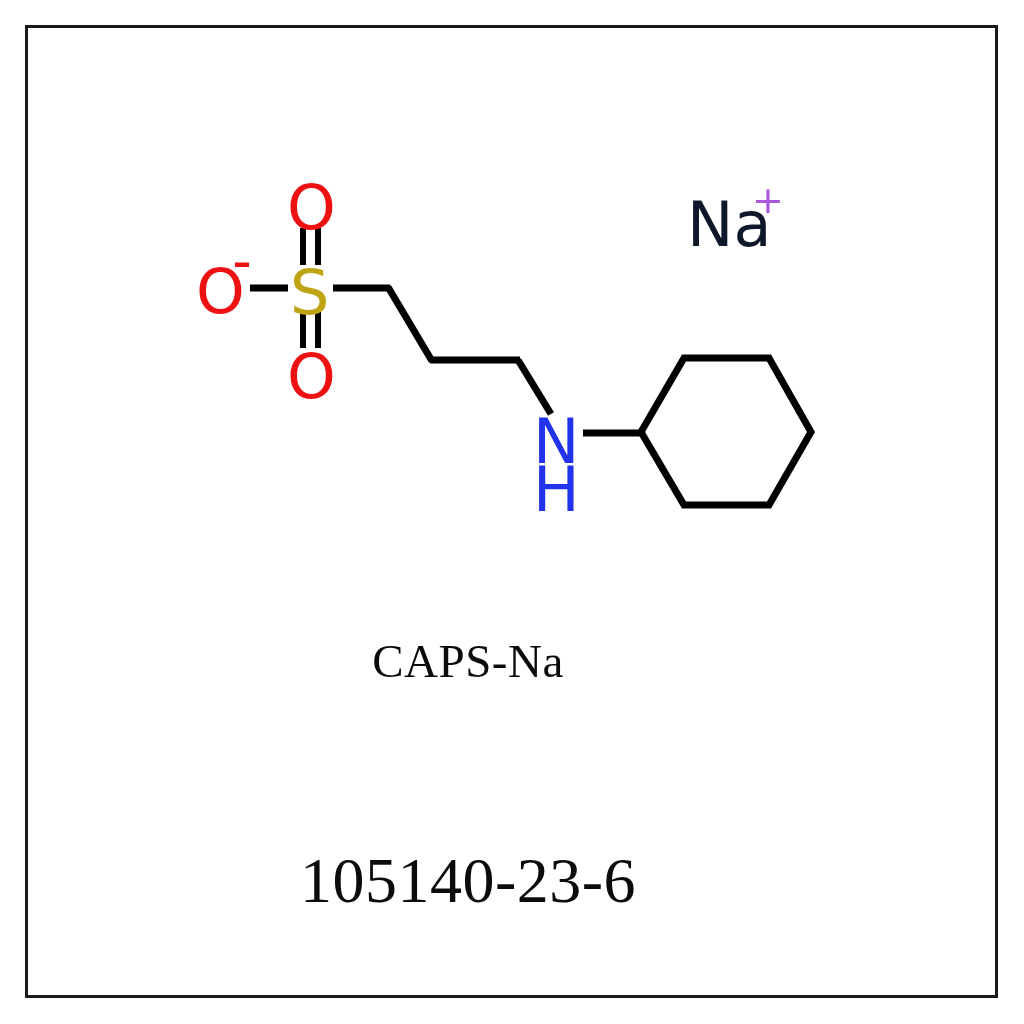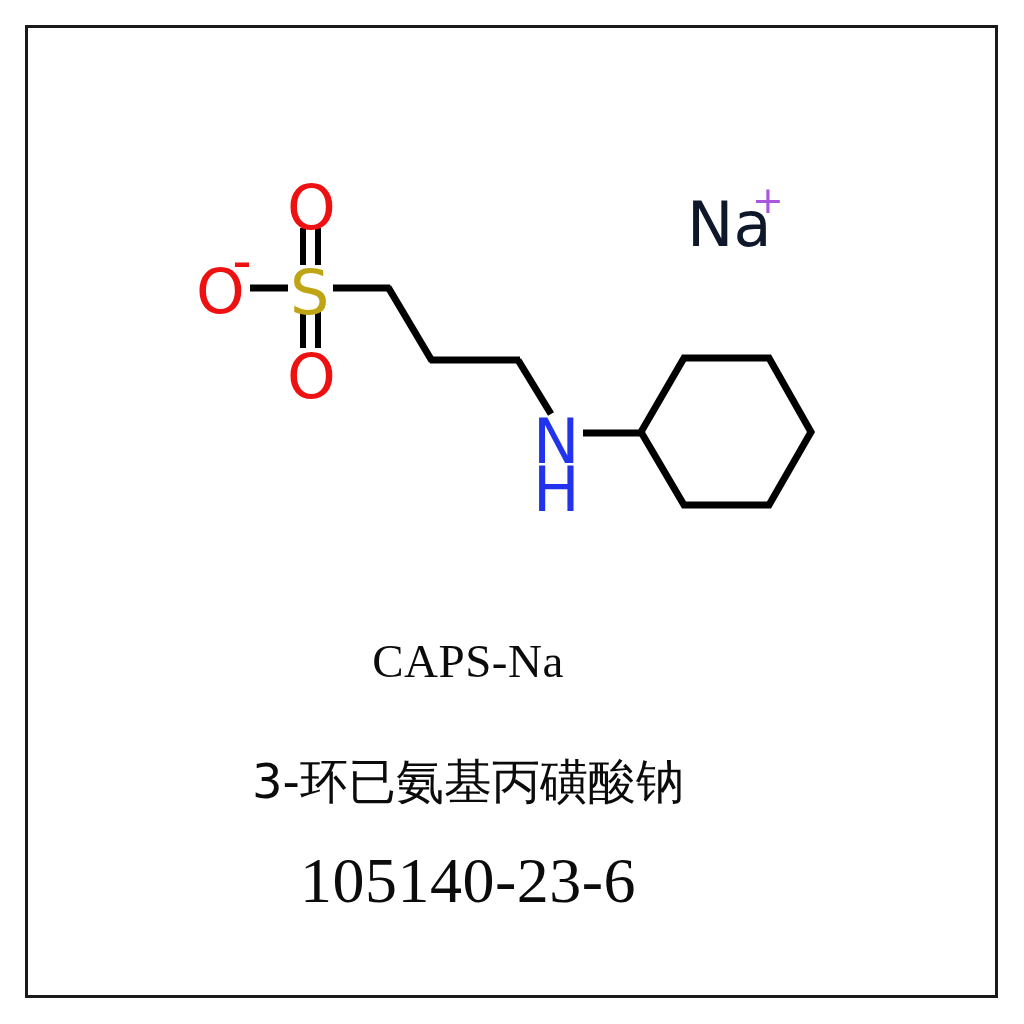--- a/index.html
+++ b/index.html
@@ -117,17 +117,16 @@
     <span class="atom-text" style="position:absolute; left:533px; top:405px; font-size:62px; color:#2233EE;">N</span>
 
     <span class="atom-text" style="position:absolute; left:533px; top:453px; font-size:62px; color:#2233EE;">H</span>
 
     <span class="atom-text" style="position:absolute; left:687px; top:188px; font-size:62px; color:#0f172a;">Na</span>
     <span class="atom-text" style="position:absolute; left:752px; top:178px; font-size:38px; color:#AA55DD;">+</span>
   </div>
 
   <div id="caption-abbrev" class="caption-block">CAPS-Na</div>
 
-  <div id="caption-chinese" class="caption-block">3-环已氨基丙磺酸钠</div>
 
   <div id="caption-cas" class="caption-block">105140-23-6</div>
 
 </div>
 
 </body></html>

